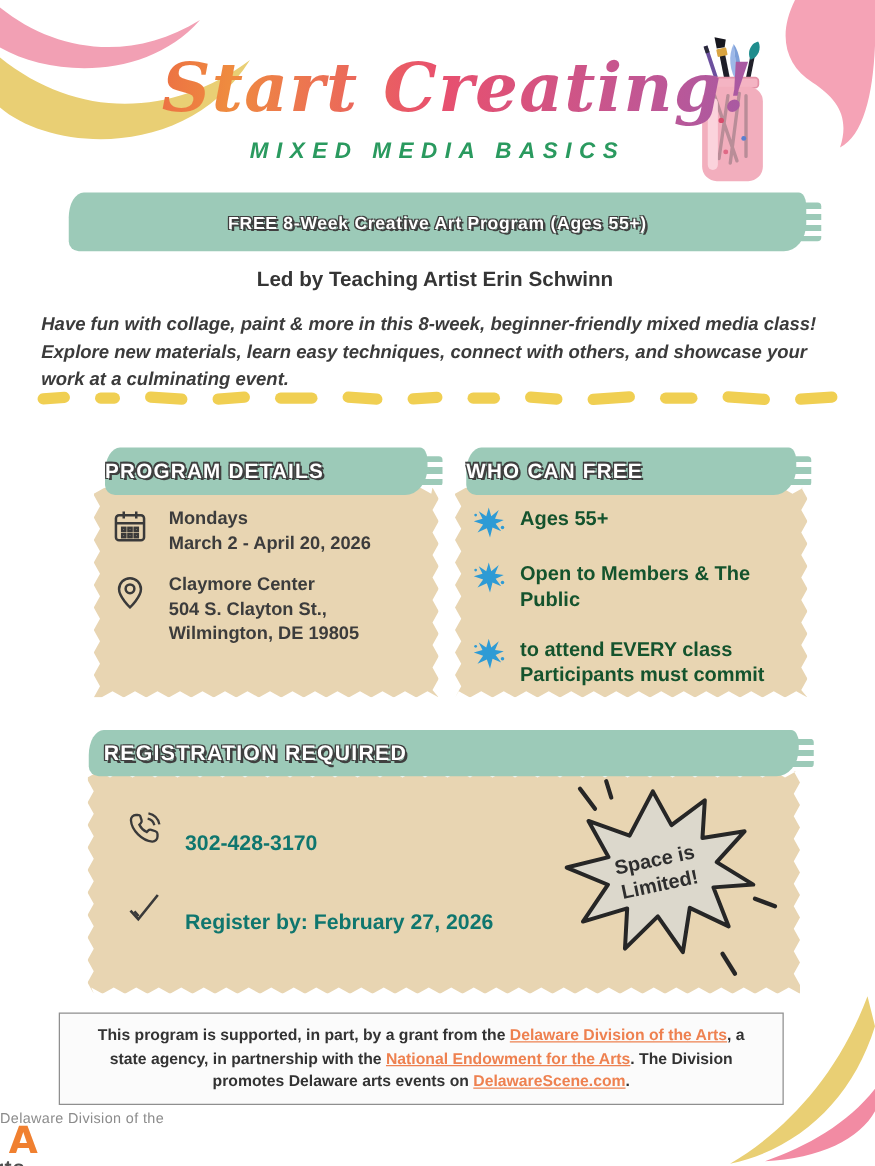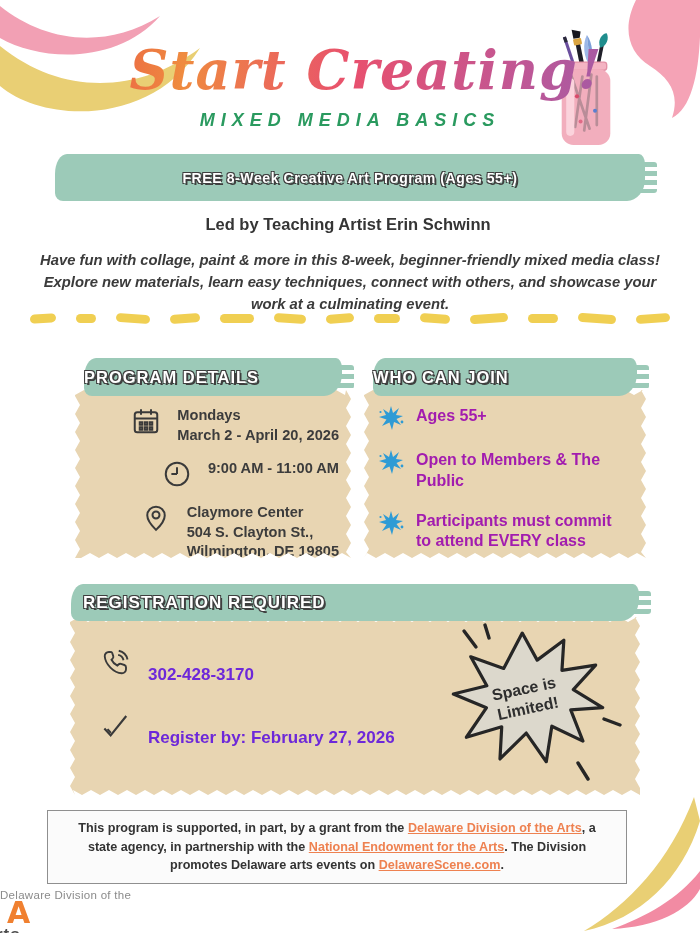--- a/index.html
+++ b/index.html
@@ -32,55 +32,55 @@
          text-shadow:2px 2px 0 #3f3f3f,-1px -1px 0 #3f3f3f,1px -1px 0 #3f3f3f,-1px 1px 0 #3f3f3f;}
 
   .banner{position:absolute;top:154px;left:55px;width:590px;height:47px;
           display:flex;align-items:center;justify-content:center;}
   .banner .brush-text{font-size:14px;}
 
   .ledby{position:absolute;top:215px;left:0;width:696px;margin:0;text-align:center;
          font-size:16.5px;font-weight:600;color:#353535;}
   .ledby b{font-weight:800;}
 
-  .desc{position:absolute;top:249px;left:33px;width:634px;margin:0;text-align:center;
+  .desc{position:absolute;top:249px;left:33px;width:634px;margin:0;text-align:left;
         font-style:italic;font-size:14.8px;line-height:1.5;font-weight:600;color:#3b3b3b;}
 
   .dashes{position:absolute;top:310px;left:30px;width:640px;height:16px;
           display:flex;justify-content:space-between;align-items:center;}
   .dashes i{display:block;height:9px;background:var(--dash-yellow,#f0cf52);border-radius:5px;}
 
   
   .col{position:absolute;top:358px;}
   .col.left{left:75px;width:276px;}
   .col.right{left:364px;width:282px;}
   .head{height:38px;margin:0 9px;display:flex;align-items:center;justify-content:flex-start;
         position:relative;z-index:2;}
   .head .brush-text{font-size:16.5px;letter-spacing:1px;}
   .card{background:var(--tan,#e8d5b2);position:relative;z-index:1;margin-top:-6px;box-sizing:border-box;}
   .col .card{height:168px;padding:16px 12px 12px 14px;}
 
-  .pd-row{display:flex;gap:16px;margin-bottom:14px;align-items:flex-start;justify-content:flex-end;}
+  .pd-row{display:flex;gap:16px;margin-bottom:14px;align-items:flex-start;}
   .pd-row svg{flex:0 0 30px;width:30px;height:30px;}
   .pd-txt{font-size:14.6px;line-height:1.34;color:#3c3c3c;font-weight:600;}
   .pd-txt b{font-weight:800;display:block;}
 
   .wj-row{display:flex;gap:12px;margin-bottom:19px;align-items:flex-start;}
   .wj-row svg{flex:0 0 26px;width:26px;height:26px;margin-top:-1px;}
-  .wj-txt{font-size:16px;line-height:1.3;font-weight:600;color:#a21caf;}
+  .wj-txt{font-size:16px;line-height:1.3;font-weight:600;color:#14532d;}
   .wj-txt span{display:block;}
 
   
   .reg{position:absolute;top:584px;left:65px;width:580px;}
   .reg .head{height:37px;margin:0 6px;padding-left:12px;}
   .reg .head .brush-text{font-size:17px;}
   .reg .card{height:178px;margin:-4px 5px 0;padding:24px 0 0 30px;}
   .reg-row{display:flex;align-items:center;gap:18px;margin-bottom:19px;}
   .reg-row svg{flex:0 0 30px;width:30px;height:30px;}
-  .reg-txt{font-size:17px;font-weight:600;color:#6d28d9;margin-top:24px;}
+  .reg-txt{font-size:17px;font-weight:600;color:#0f766e;margin-top:24px;}
 
   .badge{position:absolute;top:6px;right:18px;width:192px;height:168px;}
   .badge svg{width:100%;height:100%;}
   .badge-text{position:absolute;top:56px;left:36px;width:120px;text-align:center;
               transform:rotate(-12deg);font-size:16px;font-weight:700;color:#2e2e2e;line-height:1.25;}
   .badge-text span{display:block;}
 
   
   .footnote{position:absolute;top:810px;left:47px;width:580px;box-sizing:border-box;z-index:2;
             background:#fbfbfb;border:1.6px solid #8f8f8f;padding:8px 26px;text-align:center;
@@ -175,45 +175,35 @@
             <rect x="11" y="17" width="2" height="2"></rect>
             <rect x="15" y="17" width="2" height="2"></rect>
         </svg>
         <div class="pd-txt">
           <b>Mondays</b>
           <span>March 2 - April 20, 2026</span>
         </div>
       </div>
       <div class="pd-row">
         <svg viewBox="0 0 24 24" fill="none" stroke="#3a3a3a" stroke-width="1.6">
-          <circle cx="12" cy="12" r="9"></circle>
-          <line x1="12" y1="12" x2="12" y2="6.5"></line>
-            <line x1="12" y1="12" x2="7.5" y2="12"></line>
-        </svg>
-        <div class="pd-txt">
-          <span>9:00 AM - 11:00 AM</span>
-        </div>
-      </div>
-      <div class="pd-row">
-        <svg viewBox="0 0 24 24" fill="none" stroke="#3a3a3a" stroke-width="1.6">
           <path d="M12,21.5 C12,21.5 5,14.8 5,9.9 A7,7 0 1 1 19,9.9 C19,14.8 12,21.5 12,21.5 Z"></path>
           <circle cx="12" cy="9.6" r="2.8"></circle>
         </svg>
         <div class="pd-txt">
           <b>Claymore Center</b>
           <span>504 S. Clayton St.,</span><br>
           <span>Wilmington, DE 19805</span>
         </div>
       </div>
     </div>
   </section>
 
   <section class="col right">
     <div class="head brush">
-      <span class="brush-text">WHO CAN JOIN</span>
+      <span class="brush-text">WHO CAN FREE</span>
     </div>
     <div class="card zigzag" style="clip-path: polygon(0px 5px, 9px 0px, 18px 5px, 27px 0px, 36px 5px, 45px 0px, 54px 5px, 63px 0px, 72px 5px, 81px 0px, 90px 5px, 99px 0px, 108px 5px, 117px 0px, 126px 5px, 135px 0px, 144px 5px, 153px 0px, 162px 5px, 171px 0px, 180px 5px, 189px 0px, 198px 5px, 207px 0px, 216px 5px, 225px 0px, 234px 5px, 243px 0px, 252px 5px, 261px 0px, 270px 5px, 279px 0px, 277px 0px, 282px 9px, 277px 18px, 282px 27px, 277px 36px, 282px 45px, 277px 54px, 282px 63px, 277px 72px, 282px 81px, 277px 90px, 282px 99px, 277px 108px, 282px 117px, 277px 126px, 282px 135px, 277px 144px, 282px 153px, 277px 162px, 282px 168px, 273px 163px, 264px 168px, 255px 163px, 246px 168px, 237px 163px, 228px 168px, 219px 163px, 210px 168px, 201px 163px, 192px 168px, 183px 163px, 174px 168px, 165px 163px, 156px 168px, 147px 163px, 138px 168px, 129px 163px, 120px 168px, 111px 163px, 102px 168px, 93px 163px, 84px 168px, 75px 163px, 66px 168px, 57px 163px, 48px 168px, 39px 163px, 30px 168px, 21px 163px, 12px 168px, 3px 163px, 0px 168px, 5px 159px, 0px 150px, 5px 141px, 0px 132px, 5px 123px, 0px 114px, 5px 105px, 0px 96px, 5px 87px, 0px 78px, 5px 69px, 0px 60px, 5px 51px, 0px 42px, 5px 33px, 0px 24px, 5px 15px, 0px 6px);">
       <div class="wj-row">
         <svg viewBox="0 0 26 26">
           <path d="M13,1 L15,8 L21,3 L18,10 L25,11 L18.5,14 L23,20 L16,17 L14,25 L11.5,17.5 L4,21 L8.5,14.5 L1,12 L8,10 L5,4 L11,8 Z" fill="#2e9bd5"></path>
           <circle cx="24" cy="17" r="1.4" fill="#2e9bd5"></circle>
             <circle cx="2.5" cy="7" r="1.1" fill="#2e9bd5"></circle>
         </svg>
         <div class="wj-txt">Ages 55+</div>
       </div>
@@ -225,22 +215,22 @@
         </svg>
         <div class="wj-txt">Open to Members &amp; The Public</div>
       </div>
       <div class="wj-row">
         <svg viewBox="0 0 26 26">
           <path d="M13,1 L15,8 L21,3 L18,10 L25,11 L18.5,14 L23,20 L16,17 L14,25 L11.5,17.5 L4,21 L8.5,14.5 L1,12 L8,10 L5,4 L11,8 Z" fill="#2e9bd5"></path>
           <circle cx="24" cy="17" r="1.4" fill="#2e9bd5"></circle>
             <circle cx="2.5" cy="7" r="1.1" fill="#2e9bd5"></circle>
         </svg>
         <div class="wj-txt">
+          <span>to attend EVERY class</span>
           <span>Participants must commit</span>
-          <span>to attend EVERY class</span>
         </div>
       </div>
     </div>
   </section>
 
   <section class="reg">
     <div class="head brush">
       <span class="brush-text">REGISTRATION REQUIRED</span>
     </div>
     <div class="card zigzag" style="clip-path: polygon(0px 5px, 9px 0px, 18px 5px, 27px 0px, 36px 5px, 45px 0px, 54px 5px, 63px 0px, 72px 5px, 81px 0px, 90px 5px, 99px 0px, 108px 5px, 117px 0px, 126px 5px, 135px 0px, 144px 5px, 153px 0px, 162px 5px, 171px 0px, 180px 5px, 189px 0px, 198px 5px, 207px 0px, 216px 5px, 225px 0px, 234px 5px, 243px 0px, 252px 5px, 261px 0px, 270px 5px, 279px 0px, 288px 5px, 297px 0px, 306px 5px, 315px 0px, 324px 5px, 333px 0px, 342px 5px, 351px 0px, 360px 5px, 369px 0px, 378px 5px, 387px 0px, 396px 5px, 405px 0px, 414px 5px, 423px 0px, 432px 5px, 441px 0px, 450px 5px, 459px 0px, 468px 5px, 477px 0px, 486px 5px, 495px 0px, 504px 5px, 513px 0px, 522px 5px, 531px 0px, 540px 5px, 549px 0px, 558px 5px, 567px 0px, 565px 0px, 570px 9px, 565px 18px, 570px 27px, 565px 36px, 570px 45px, 565px 54px, 570px 63px, 565px 72px, 570px 81px, 565px 90px, 570px 99px, 565px 108px, 570px 117px, 565px 126px, 570px 135px, 565px 144px, 570px 153px, 565px 162px, 570px 171px, 570px 178px, 561px 173px, 552px 178px, 543px 173px, 534px 178px, 525px 173px, 516px 178px, 507px 173px, 498px 178px, 489px 173px, 480px 178px, 471px 173px, 462px 178px, 453px 173px, 444px 178px, 435px 173px, 426px 178px, 417px 173px, 408px 178px, 399px 173px, 390px 178px, 381px 173px, 372px 178px, 363px 173px, 354px 178px, 345px 173px, 336px 178px, 327px 173px, 318px 178px, 309px 173px, 300px 178px, 291px 173px, 282px 178px, 273px 173px, 264px 178px, 255px 173px, 246px 178px, 237px 173px, 228px 178px, 219px 173px, 210px 178px, 201px 173px, 192px 178px, 183px 173px, 174px 178px, 165px 173px, 156px 178px, 147px 173px, 138px 178px, 129px 173px, 120px 178px, 111px 173px, 102px 178px, 93px 173px, 84px 178px, 75px 173px, 66px 178px, 57px 173px, 48px 178px, 39px 173px, 30px 178px, 21px 173px, 12px 178px, 3px 173px, 5px 178px, 0px 169px, 5px 160px, 0px 151px, 5px 142px, 0px 133px, 5px 124px, 0px 115px, 5px 106px, 0px 97px, 5px 88px, 0px 79px, 5px 70px, 0px 61px, 5px 52px, 0px 43px, 5px 34px, 0px 25px, 5px 16px, 0px 7px);">

